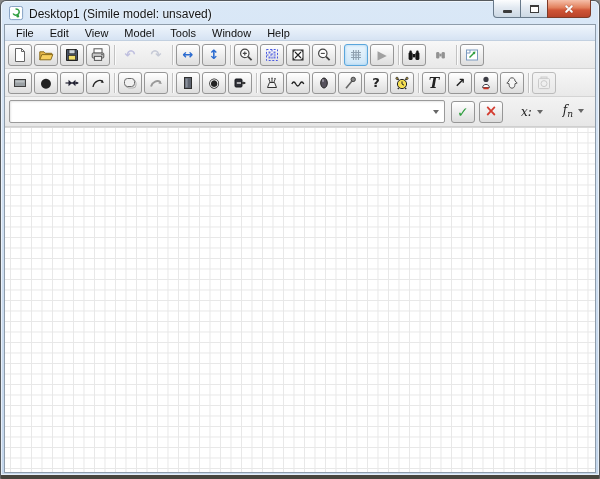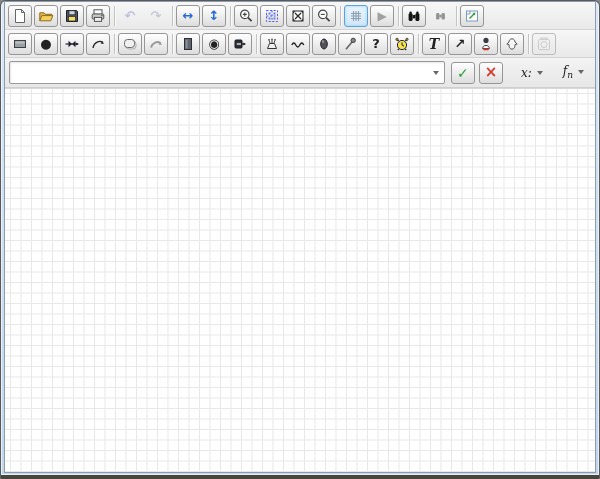--- a/index.html
+++ b/index.html
@@ -76,23 +76,53 @@
     background-image:linear-gradient(to right,#e7e7e7 1px,transparent 1px),
                      linear-gradient(to bottom,#e7e7e7 1px,transparent 1px);
     background-size:10.5px 10.5px;background-position:5px 4px;}
   svg{display:block;}
 </style>
 </head>
 <body>
 
 <div class="window">
 
+  <div class="titlebar">
+    <span class="title-icon">
+      <svg width="15" height="15" viewBox="0 0 16 16">
+        <rect x="0.5" y="0.5" width="14" height="14" rx="2" fill="#fff" stroke="#7f9cbf"></rect>
+        <path d="M7 3.2 C10.6 3 11.8 6 10.2 8.2 C8.6 10.4 5.4 10.2 4.4 8" stroke="#2f9e3f" stroke-width="1.6" fill="none"></path>
+        <circle cx="9.4" cy="10.8" r="1.4" fill="#2f9e3f"></circle>
+      </svg>
+    </span>
+    <span class="title-text">Desktop1 (Simile model: unsaved)</span>
+    <div class="win-controls">
+      <button class="win-btn">
+          <span class="glyph-min"></span>
+        </button>
+      <button class="win-btn">
+          <span class="glyph-max"></span>
+        </button>
+      <button class="win-btn close">
+          <span class="glyph-close"></span>
+        </button>
+    </div>
+  </div>
 
   <div class="client">
 
+    <div class="menubar">
+      <span class="menu-item">File</span>
+      <span class="menu-item">Edit</span>
+      <span class="menu-item">View</span>
+      <span class="menu-item">Model</span>
+      <span class="menu-item">Tools</span>
+      <span class="menu-item">Window</span>
+      <span class="menu-item">Help</span>
+    </div>
 
     <div class="toolbar">
       <button class="tb">
         <svg width="16" height="16" viewBox="0 0 16 16">
           <path d="M3.5 1.5h6l3 3v10h-9z" fill="#fff" stroke="#666"></path>
           <path d="M9.5 1.5v3h3" fill="none" stroke="#666"></path>
         </svg>
       </button>
       <button class="tb">
         <svg width="16" height="16" viewBox="0 0 16 16">

